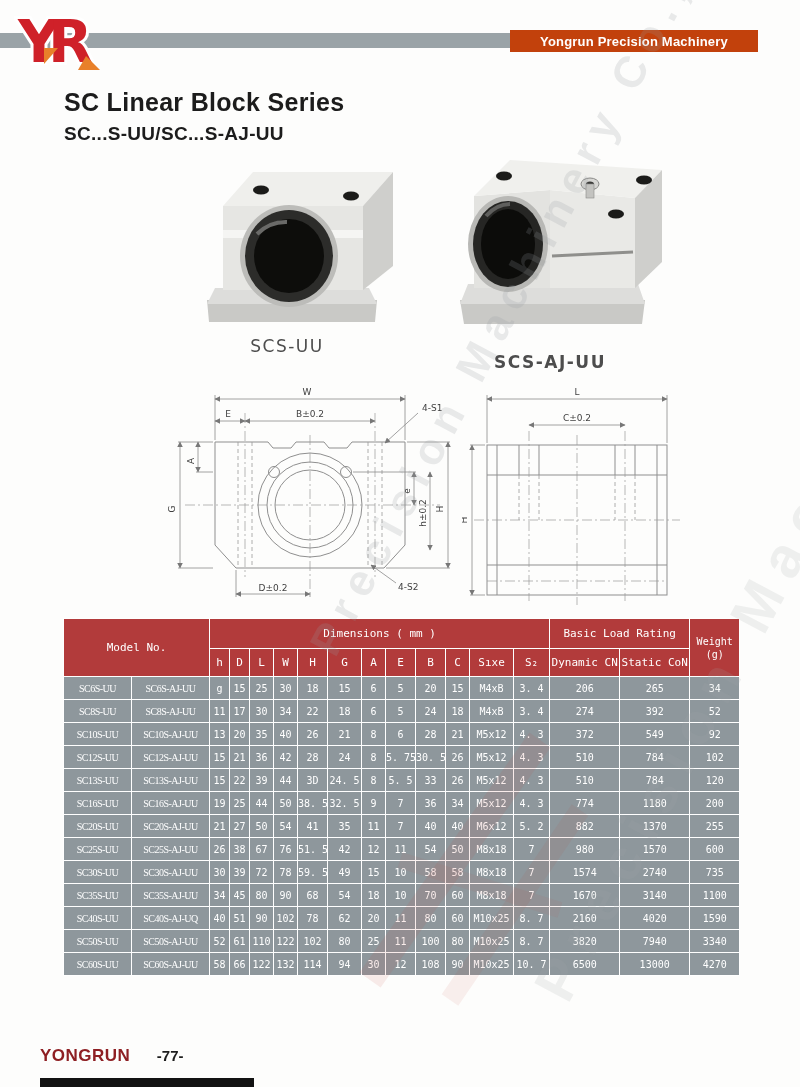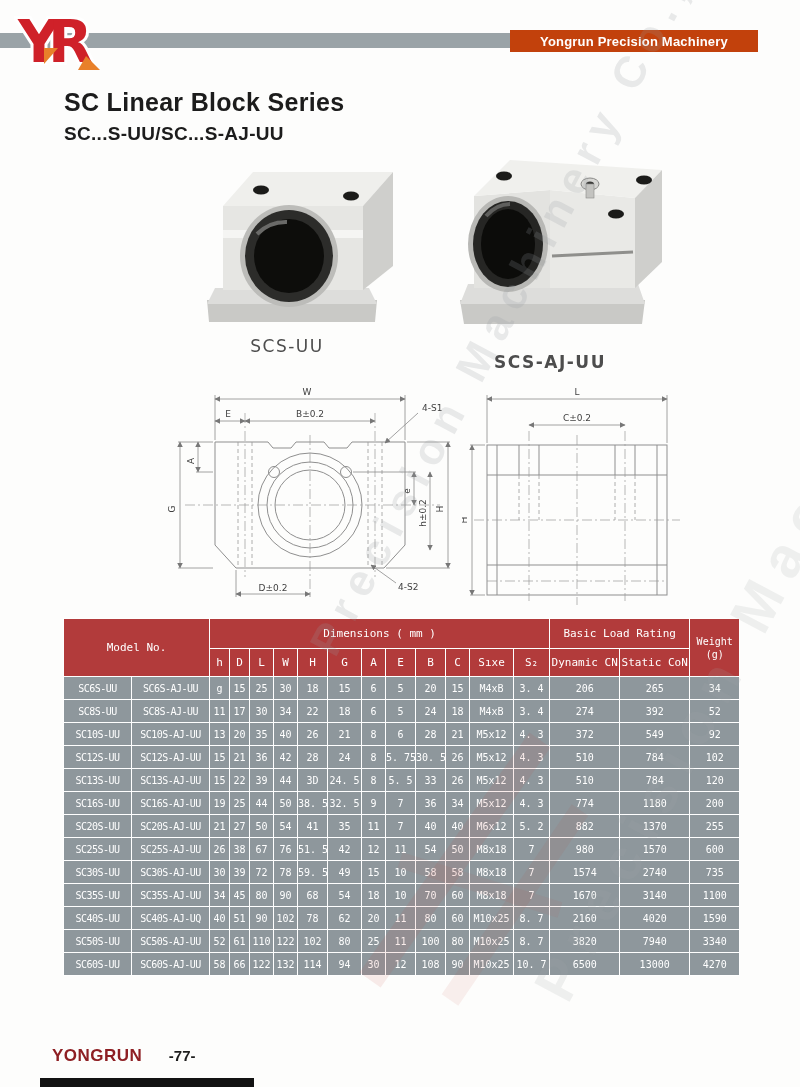--- a/index.html
+++ b/index.html
@@ -31,26 +31,26 @@
   
   .spec-table{position:absolute;left:63px;top:618px;border-collapse:collapse;table-layout:fixed;width:676px;
     font-family:"DejaVu Sans Mono",monospace;border:1px solid #6b6b6b;}
   .spec-table th,.spec-table td{border:1px solid #ffffff;color:#fff;text-align:center;vertical-align:middle;
     padding:0;overflow:hidden;white-space:nowrap;}
   .spec-table th{background:#b23b3b;font-weight:normal;font-size:11px;}
   .spec-table td{background:#8e979c;font-size:10px;}
   .tr-h1{height:30px;}
   .tr-h2{height:28px;}
   .spec-table tbody tr{height:23px;}
-  .td-model{font-size:9.5px;letter-spacing:-.5px;}
+  .td-model{font-size:9.5px;letter-spacing:-.5px;font-family:Liberation Serif, serif;}
   .th-weight div{line-height:13px;font-size:10px;}
 
   
   .footer{position:absolute;left:40px;top:1046px;}
-  .footer .brand{color:#8e1f23;font-weight:bold;font-size:17px;letter-spacing:.5px;margin-left:12px;}
+  .footer .brand{color:#8e1f23;font-weight:bold;font-size:17px;letter-spacing:.5px;}
   .footer .pageno{color:#1d1d1d;font-weight:bold;font-size:15px;margin-left:22px;}
   .bottom-bar{position:absolute;left:40px;top:1078px;width:214px;height:9px;background:#121212;}
 
   
   .wm{position:absolute;white-space:nowrap;pointer-events:none;font-weight:bold;z-index:5;}
   .wm-en1{left:300px;top:640px;font-size:44px;letter-spacing:10px;color:rgba(150,156,162,.20);
     transform:rotate(-62deg);transform-origin:left top;}
   .wm-en2{left:520px;top:980px;font-size:58px;letter-spacing:14px;color:rgba(160,165,170,.16);
     transform:rotate(-62deg);transform-origin:left top;}
   .wm-red{position:absolute;left:330px;top:680px;z-index:6;pointer-events:none;}

